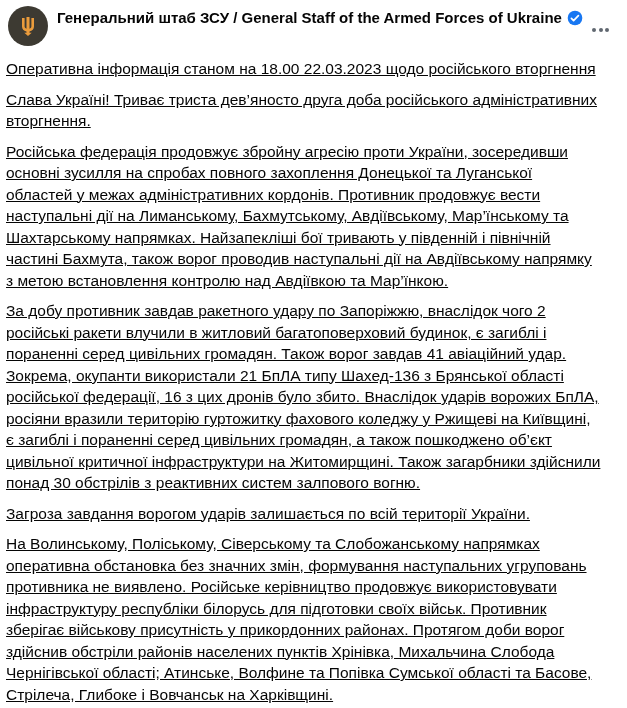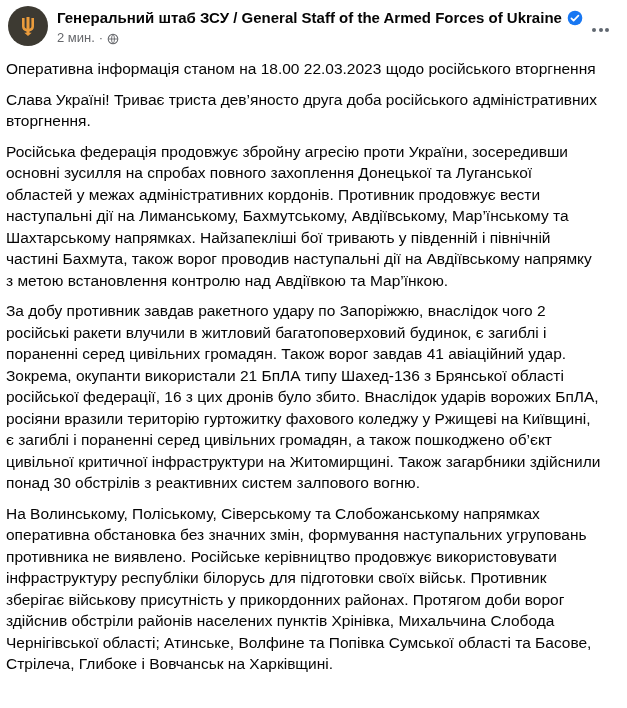--- a/index.html
+++ b/index.html
@@ -78,21 +78,21 @@
     border-radius: 50%;
     background: #606770;
   }
   
   .post-body {
     padding: 6px 10px 0 6px;
     color: #050505;
     font-size: 15.5px;
     line-height: 21.5px;
   }
-  .post-body p { margin: 0 15px 9px 0; }
+  .post-body p { margin: 0 15px 9px 0; text-decoration: underline; }
   .post-body p:last-child { margin-bottom: 0; }
 </style>
 </head>
 <body>
 
 <div class="post-card">
 
   <div class="post-header">
 
     <div class="avatar">
@@ -106,41 +106,32 @@
     <div class="header-info">
       <div class="name-row">
         <span class="page-name">Генеральний штаб ЗСУ / General Staff of the Armed Forces of Ukraine</span>
         <span class="verified">
           <svg width="16" height="16" viewBox="0 0 24 24" aria-hidden="true">
             <circle cx="12" cy="12" r="11" fill="#1877f2"></circle>
             <path d="M6.6 12.6l3.3 3.2 7.2-7.2" stroke="#ffffff" stroke-width="2.6" fill="none" stroke-linecap="round" stroke-linejoin="round"></path>
           </svg>
         </span>
       </div>
-      <div class="meta-row">
-        <span>2 мин.</span>
-        <span class="meta-sep">·</span>
-        <span class="globe">
-          <svg width="12" height="12" viewBox="0 0 16 16" aria-hidden="true">
-            <circle cx="8" cy="8" r="6.4" fill="none" stroke="#65676b" stroke-width="1.4"></circle>
-            <path d="M1.6 8h12.8M8 1.6c2.6 2 2.6 10.8 0 12.8M8 1.6c-2.6 2-2.6 10.8 0 12.8" fill="none" stroke="#65676b" stroke-width="1.2"></path>
-          </svg>
-        </span>
-      </div>
     </div>
 
     <button class="more-btn" aria-label="More options">
       <span class="dot"></span>
       <span class="dot"></span>
       <span class="dot"></span>
     </button>
   </div>
 
   <div class="post-body">
     <p>Оперативна інформація станом на 18.00 22.03.2023 щодо російського вторгнення</p>
     <p>Слава Україні! Триває триста дев’яносто друга доба російського адміністративних вторгнення.</p>
     <p>Російська федерація продовжує збройну агресію проти України, зосередивши основні зусилля на спробах повного захоплення Донецької та Луганської областей у межах адміністративних кордонів. Противник продовжує вести наступальні дії на Лиманському, Бахмутському, Авдіївському, Мар’їнському та Шахтарському напрямках. Найзапекліші бої тривають у південній і північній частині Бахмута, також ворог проводив наступальні дії на Авдіївському напрямку з метою встановлення контролю над Авдіївкою та Мар’їнкою.</p>
     <p>За добу противник завдав ракетного удару по Запоріжжю, внаслідок чого 2 російські ракети влучили в житловий багатоповерховий будинок, є загиблі і пораненні серед цивільних громадян. Також ворог завдав  41 авіаційний удар. Зокрема, окупанти використали 21 БпЛА типу Шахед-136 з Брянської області російської федерації, 16 з цих дронів було збито. Внаслідок ударів ворожих БпЛА, росіяни вразили територію гуртожитку фахового коледжу у Ржищеві на Київщині, є загиблі і пораненні серед цивільних громадян, а також пошкоджено об’єкт цивільної критичної інфраструктури на Житомирщині. Також загарбники здійснили понад 30 обстрілів з реактивних систем залпового вогню.</p>
+    <p>Загроза завдання ворогом ударів залишається по всій території України.</p>
     <p>На Волинському, Поліському, Сіверському та Слобожанському напрямках оперативна обстановка без значних змін, формування наступальних угруповань противника не виявлено. Російське керівництво продовжує використовувати інфраструктуру республіки білорусь для підготовки своїх військ. Противник зберігає військову присутність у прикордонних районах. Протягом доби ворог здійснив обстріли районів населених пунктів Хрінівка, Михальчина Слобода Чернігівської області; Атинське, Волфине та Попівка Сумської області та Басове, Стрілеча, Глибоке і Вовчанськ на Харківщині.</p>
 
   </div>
 
 </div>
 
 </body></html>

